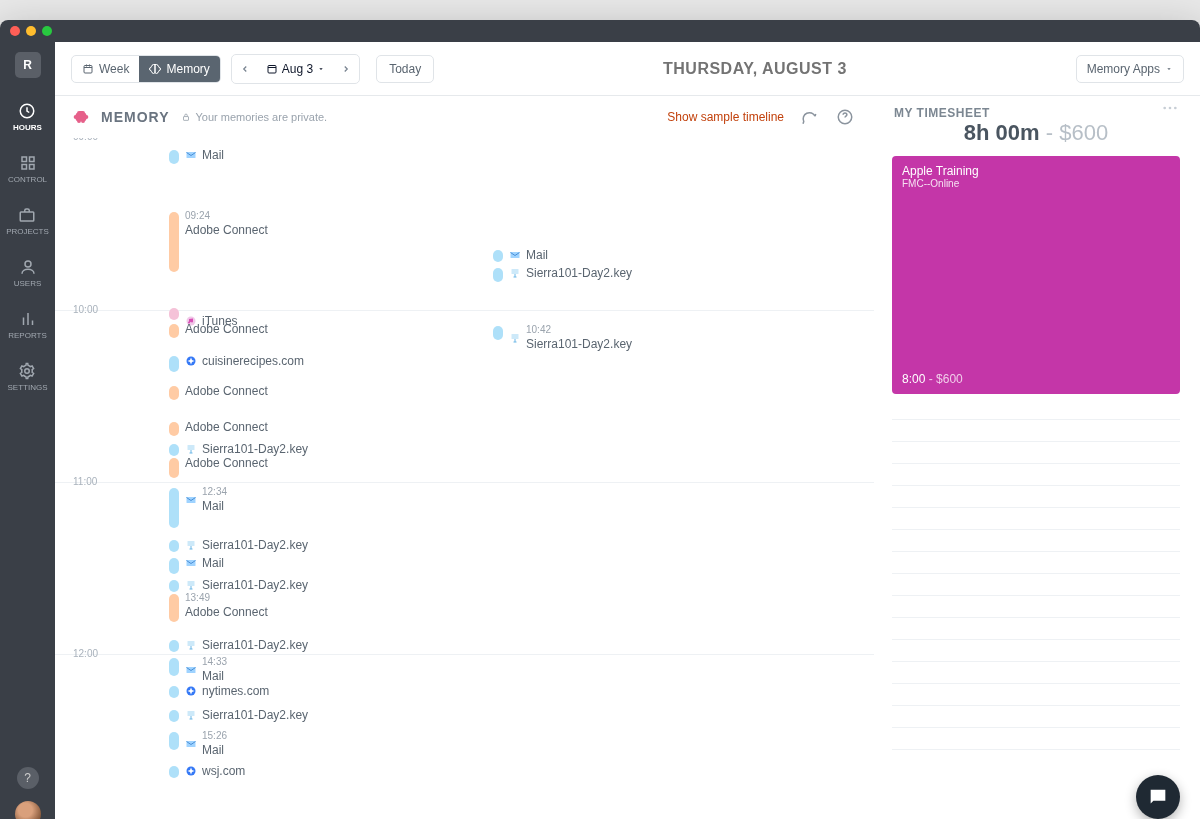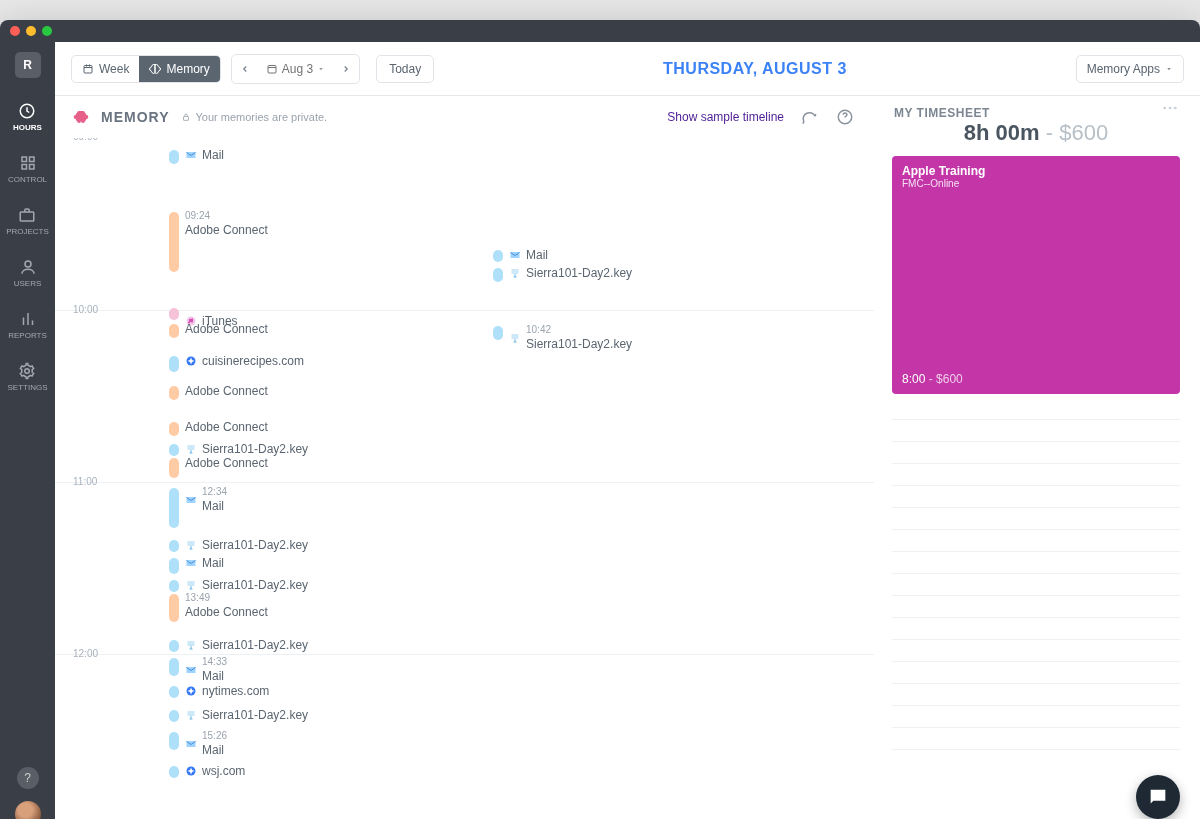--- a/index.html
+++ b/index.html
@@ -16,51 +16,51 @@
   .sb-icon { width:18px; height:18px;}
   .sb-bottom { margin-top:auto; margin-bottom:12px; display:flex; flex-direction:column; gap:12px; align-items:center;}
   .help-circle{ width:22px;height:22px;border-radius:50%;background:#5a5f67;color:#ccc;display:flex;align-items:center;justify-content:center;font-size:12px;}
   .user-photo{ width:26px;height:26px;border-radius:50%; background: radial-gradient(circle at 40% 35%, #d9a07c 30%, #8a5c3e 70%);}
   .content { flex:1; display:flex; flex-direction:column; overflow:hidden;}
   .toolbar { height:54px; border-bottom:1px solid #e6e9ec; display:flex; align-items:center; padding:0 16px; gap:10px;}
   .seg { display:flex; border:1px solid #e0e4e8; border-radius:5px; overflow:hidden;}
   .seg-btn { font-size:12px; padding:6px 10px; display:flex; gap:5px; align-items:center; cursor:pointer; color:#5a6570;}
   .seg-btn.active { background:#5a6570; color:#fff;}
   .nav-btn { width:26px; height:28px; display:flex; align-items:center; justify-content:center; color:#798491;}
-  .date-picker{ font-size:12px; color:#737373; display:flex; align-items:center; gap:4px; padding:6px 8px;}
+  .date-picker{ font-size:12px; color:#0f172a; display:flex; align-items:center; gap:4px; padding:6px 8px;}
   .today-btn{ border:1px solid #e0e4e8; border-radius:5px; font-size:12px; padding:6px 12px; color:#5a6570; cursor:pointer; margin-left:6px;}
-  .toolbar-title{ flex:1; text-align:center; color:#3b82f6; font-size:16px; font-weight:600; letter-spacing:0.5px;}
+  .toolbar-title{ flex:1; text-align:center; color:#737373; font-size:16px; font-weight:600; letter-spacing:0.5px;}
   .memapps{ border:1px solid #e0e4e8; border-radius:5px; font-size:12px; padding:6px 10px; color:#5a6570; display:flex; gap:5px; align-items:center; cursor:pointer;}
   .main { flex:1; display:flex; gap:14px; padding:0 12px 0 0; overflow:hidden;}
   .memory-panel{ flex:1; display:flex; flex-direction:column; overflow:hidden; border-right:0;}
   .memory-header{ height:42px; display:flex; align-items:center; padding:0 18px; gap:12px;}
   .brain-icon{ color:#e6608a;}
   .mem-title{ color:#6a7480; font-weight:700; letter-spacing:1px; font-size:14px;}
   .privacy{ color:#9aa3ad; font-size:11px; display:flex; align-items:center; gap:4px;}
   .mh-right{ margin-left:auto; display:flex; align-items:center; gap:14px;}
-  .sample-link{ color:#4c1d95; font-size:12px; cursor:pointer;}
+  .sample-link{ color:#c2410c; font-size:12px; cursor:pointer;}
   .circ-btn{ width:22px;height:22px; color:#8b949e; cursor:pointer; display:flex; align-items:center; justify-content:center;}
   .timeline{ flex:1; overflow:hidden; position:relative; }
   .time-grid{ position:absolute; left:0; right:0; top:0;}
   .hour-row{ height:86px; border-top:1px solid #eef1f4; position:relative;}
   .hour-label{ position:absolute; left:18px; top:-7px; font-size:10px; color:#a9b2bc;}
   .lanes{ position:absolute; top:0; left:64px; right:10px;}
   .pill{ position:absolute; width:10px; border-radius:5px;}
   .pill.orange{background:#ffcba4;} .pill.blue{background:#aee0f9;} .pill.pink{background:#f5c2d8;}
   .ev{ position:absolute; font-size:12px; color:#5a6570; display:flex; gap:5px; align-items:center; line-height:1.2;}
   .ev .ts{ color:#9aa3ad; font-size:10px; display:block; margin-bottom:1px;}
   .ic{ width:12px;height:12px; display:inline-block;}
   .timesheet{ width:300px; padding:10px 4px 0 0; display:flex; flex-direction:column;}
   .ts-header{ padding:0 6px 10px 6px;}
   .ts-title{ color:#7c8792; font-size:12px; font-weight:700; letter-spacing:0.5px;}
   .ts-dots{ float:right; color:#c7ced5; cursor:pointer;}
   .ts-total{ font-size:22px; font-weight:600; color:#4a5560;text-align:center;}
   .ts-total .muted{ color:#b7bfc7; font-weight:400;}
   .ts-card{ background:#c436a8; color:#fff; border-radius:4px; padding:8px 10px; height:238px; position:relative; margin:0 4px;}
-  .ts-card-title{ font-size:12px; font-weight:700;}
+  .ts-card-title{ font-size:12px; font-weight:400;}
   .ts-card-sub{ font-size:10px; opacity:0.85;}
   .ts-card-foot{ position:absolute; left:10px; bottom:8px; font-size:12px;}
   .ts-card-foot .muted{ opacity:0.75;}
   .ts-lines{ flex:1; margin:4px 4px 0 4px;}
   .ts-line{ height:22px; border-bottom:1px solid #eef1f4;}
   .chat-fab{ position:absolute; right:20px; bottom:20px; width:44px; height:44px; border-radius:50%; background:#1f2933; color:#fff; display:flex; align-items:center; justify-content:center; box-shadow:0 4px 12px rgba(0,0,0,0.3); cursor:pointer;}
   svg{display:block;}
 </style>
 </head>
 <body>

